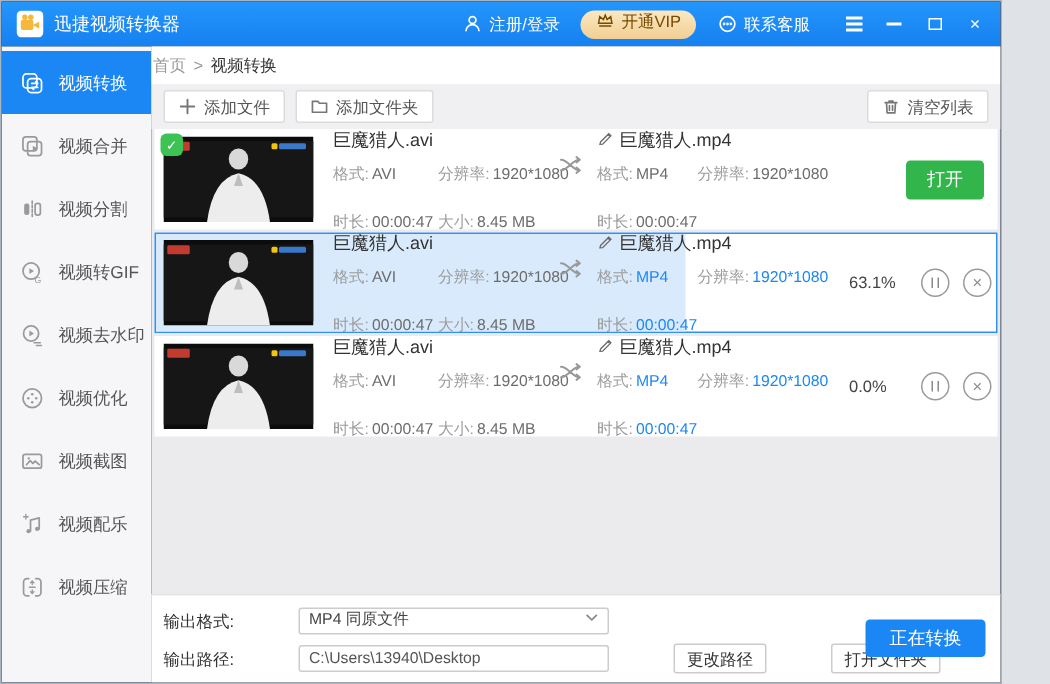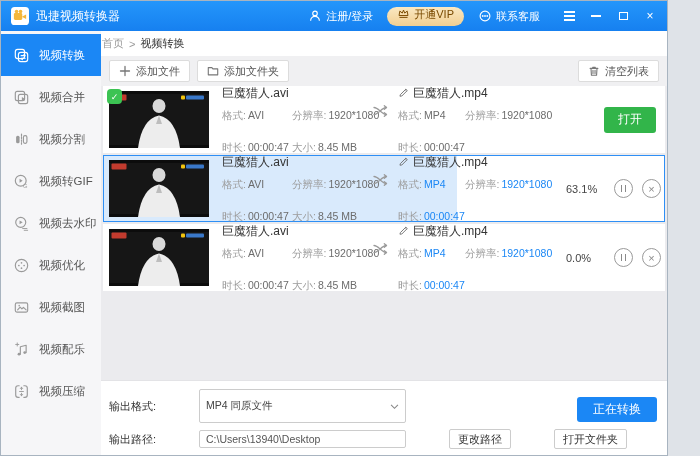--- a/index.html
+++ b/index.html
@@ -92,21 +92,21 @@
               font-family:inherit; }
 
   .spacer { flex:1; }
 
   
   .footer { flex:0 0 58px; background:#fff; border-top:1px solid #e3e3e6; position:relative;
             padding:8px 0 0 8px; }
   .frow { display:flex; align-items:center; margin-bottom:6px;gap:36px; }
   .flabel { font-size:11px; color:#333; width:54px; flex:0 0 auto; }
   .sel { width:207px; height:18px; border:1px solid #ccc; border-radius:2px; background:#fff;
-         display:flex; align-items:center; font-size:10.5px; color:#444; padding:16px 6px;
+         display:flex; align-items:flex-start; font-size:10.5px; color:#444; padding:0 6px;
          cursor:pointer; }
   .sel .chev { margin-left:auto; }
   .sel .chev svg { width:9px; height:6px; stroke:#888; fill:none; stroke-width:1.3; }
   .path-input { width:207px; height:18px; border:1px solid #ccc; border-radius:2px;
                 font-size:10.5px; color:#555; padding:0 6px; font-family:inherit; }
   .small-btn { height:20px; border:1px solid #ccc; background:#fff; border-radius:2px;
                font-size:11px; color:#333; padding:0 8px; margin-left:7px; cursor:pointer;
                font-family:Liberation Sans, sans-serif; }
   .convert-btn { position:absolute; right:10px; top:16px; width:80px; height:25px;
                  background:#1b87f5; color:#fff; border:none; border-radius:3px;

